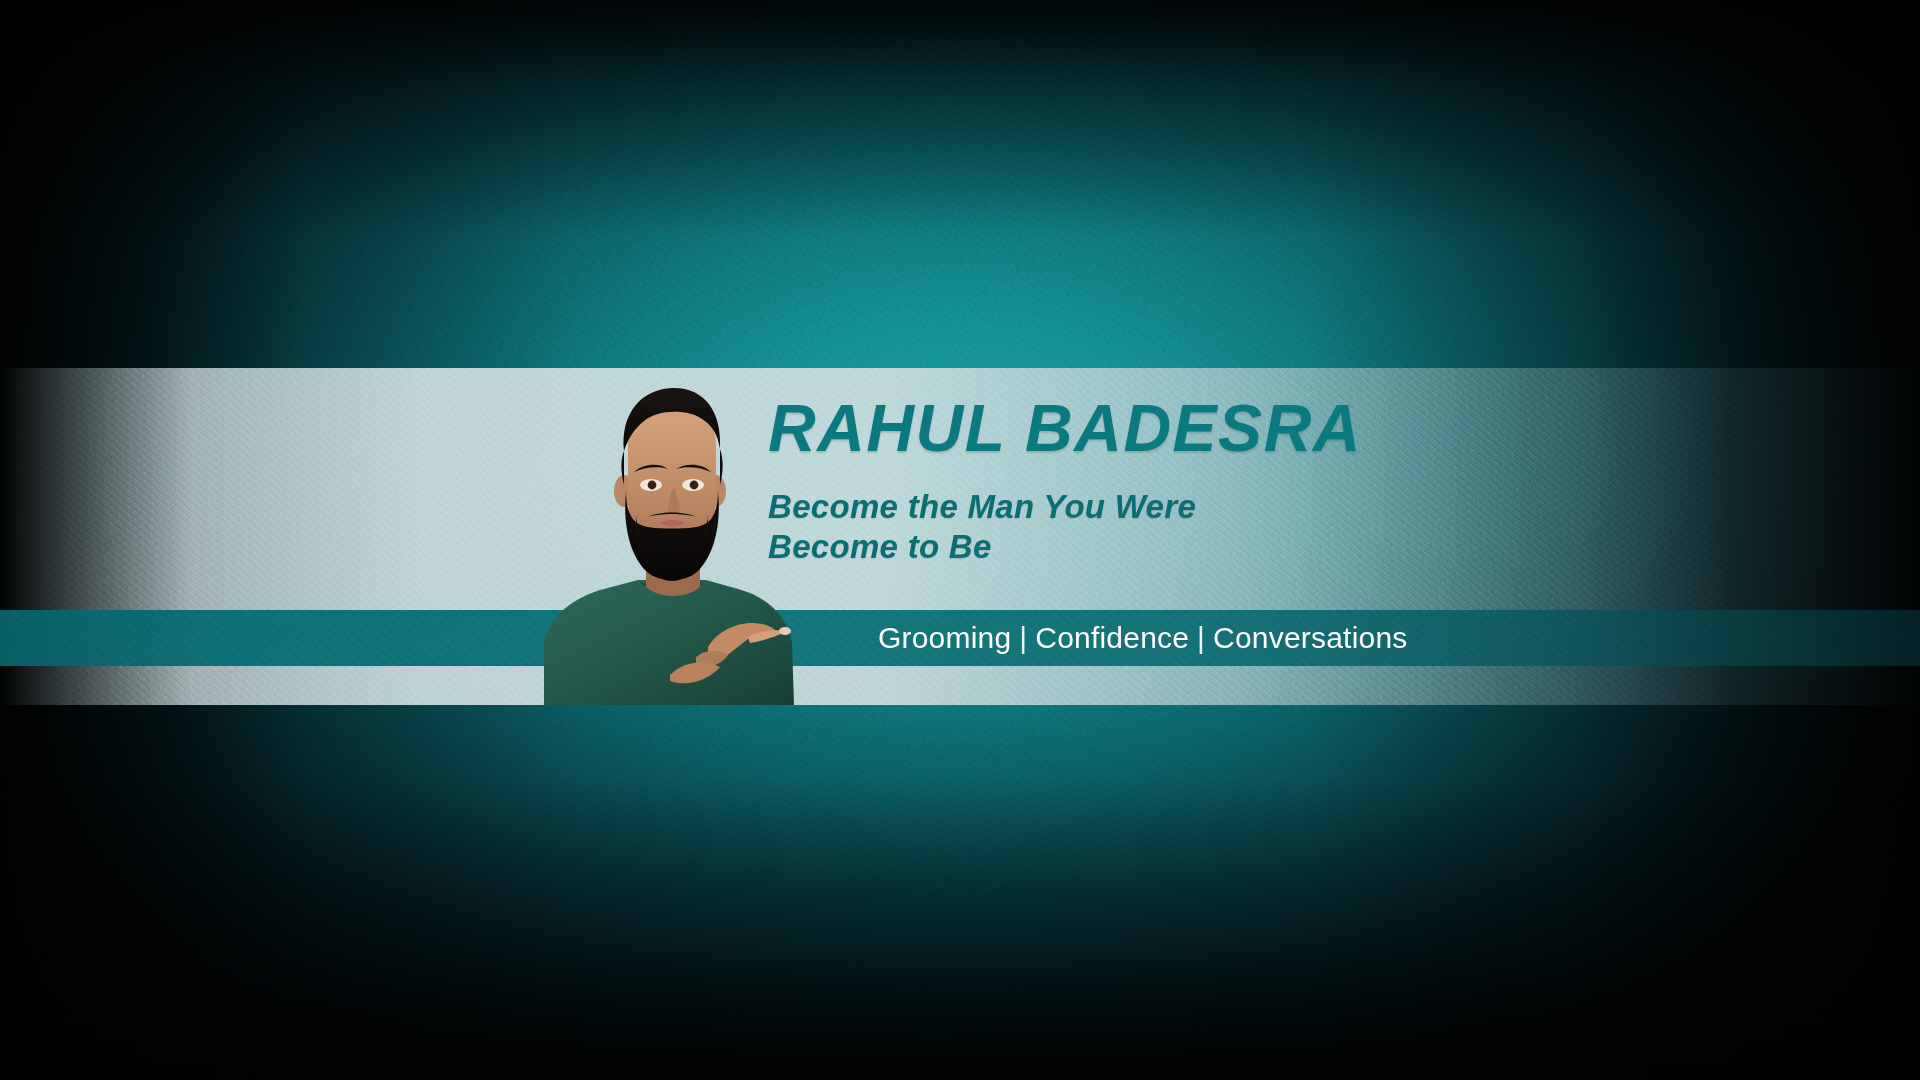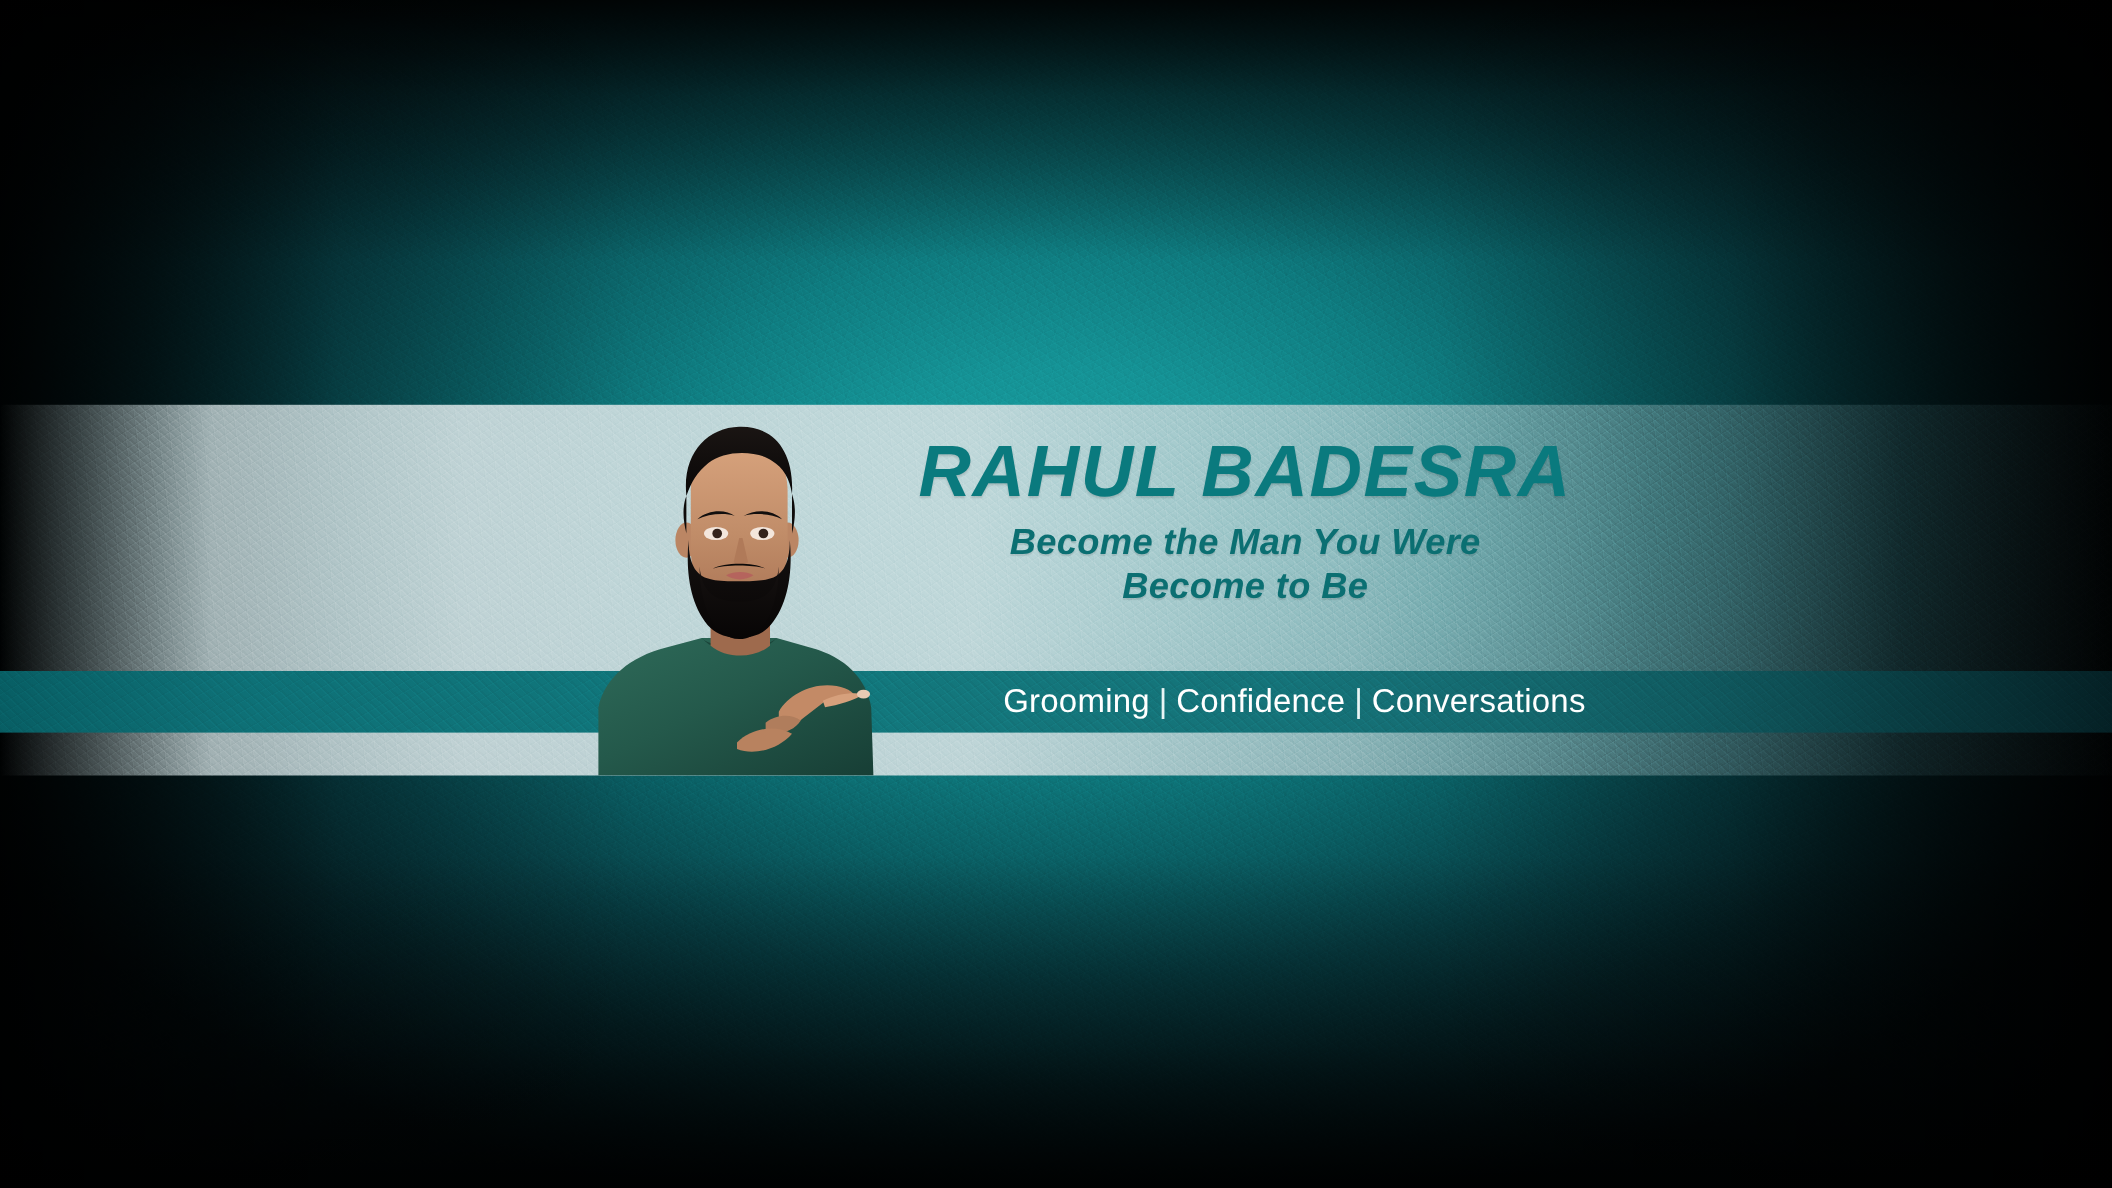--- a/index.html
+++ b/index.html
@@ -118,21 +118,20 @@
       linear-gradient(to right,
         rgba(8,98,104,.96) 0%,
         rgba(9,110,116,.97) 12%,
         rgba(10,116,121,.96) 38%,
         rgba(10,108,114,.92) 62%,
         rgba(9,88,94,.86) 80%,
         rgba(7,62,68,.78) 92%,
         rgba(6,44,50,.72) 100%);
     display: flex;
     align-items: center;
-    padding-left: 34px;
   }
   .keyword-strip-texture {
     position: absolute;
     inset: 0;
     opacity: .30;
     mix-blend-mode: overlay;
     background-image:
       repeating-linear-gradient(44deg, rgba(255,255,255,.12) 0px, rgba(255,255,255,.12) 1px, rgba(0,0,0,.10) 1px, rgba(0,0,0,.10) 3px, rgba(255,255,255,0) 3px, rgba(255,255,255,0) 7px),
       repeating-linear-gradient(-29deg, rgba(255,255,255,.10) 0px, rgba(255,255,255,.10) 1px, rgba(0,0,0,.08) 1px, rgba(0,0,0,.08) 2px, rgba(255,255,255,0) 2px, rgba(255,255,255,0) 8px);
   }
@@ -151,38 +150,37 @@
   .keyword-sep {
     display: inline-block;
     padding: 0 8px;
     color: #e9f5f5;
     font-weight: 300;
   }
 
   
   .text-block {
     position: absolute;
-    left: 812px;
+    left: 768px;
     top: 395px;
     width: 640px;
-    text-align: center;
     z-index: 5;
   }
   .headline {
     font-size: 66px;
     font-weight: 700;
     font-style: italic;
     color: #0a7a7e;
     letter-spacing: 1.5px;
     line-height: 1;
     white-space: nowrap;
     text-shadow: 0 2px 2px rgba(0,0,0,.14);
   }
   .tagline {
-    margin-top: 12px;
+    margin-top: 26px;
     font-size: 33px;
     font-weight: 700;
     font-style: italic;
     color: #0b6f72;
     line-height: 1.22;
     letter-spacing: .3px;
     text-shadow: 0 1px 1px rgba(0,0,0,.10);
   }
 
   

